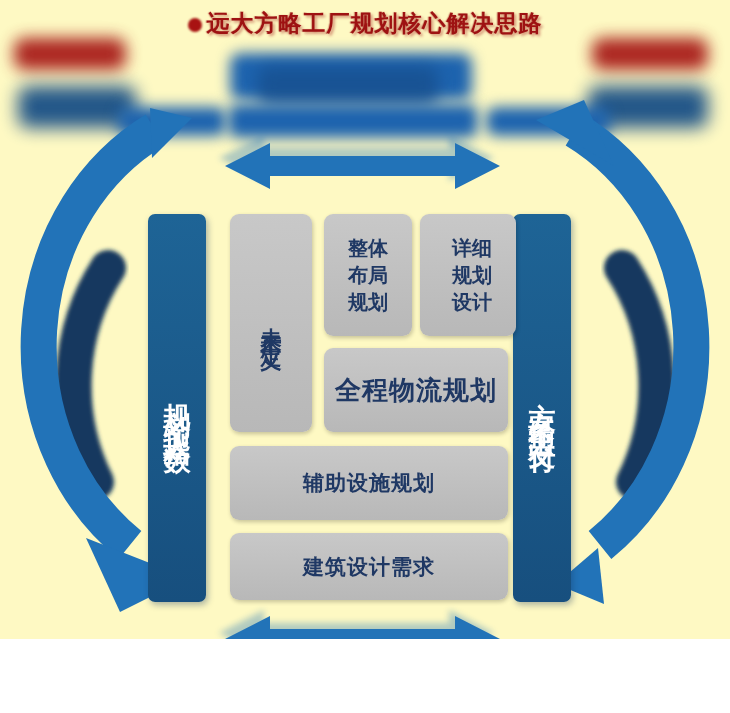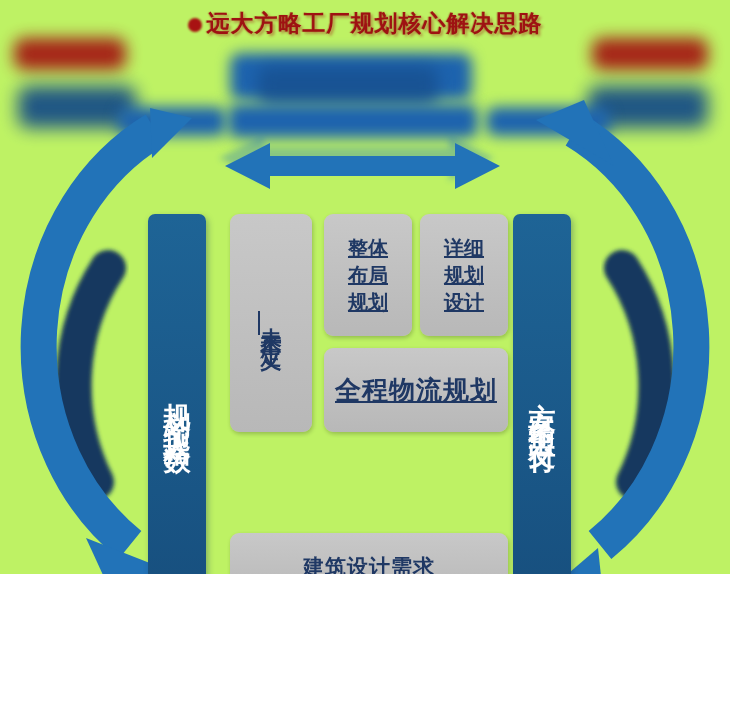--- a/index.html
+++ b/index.html
@@ -1,17 +1,17 @@
 <!DOCTYPE html>
 <html><head>
 <meta charset="utf-8">
 <style>
   html,body{margin:0;padding:0;background:#fff;}
   .canvas{
-    position:relative;width:730px;height:574px;background:#bef264;overflow:hidden;
+    position:relative;width:730px;height:639px;background:#fef9c3;overflow:hidden;
     font-family:"Liberation Sans","DejaVu Sans",sans-serif;
   }
   
   .title{
     position:absolute;top:8px;left:0;right:0;text-align:center;
     font-size:23px;font-weight:bold;color:#9E1212;letter-spacing:1px;
     text-shadow:2px 2px 3px rgba(158,18,18,.45), -1px 0 1px rgba(158,18,18,.35);
     z-index:5;white-space:nowrap;
   }
   .logo{
@@ -31,26 +31,25 @@
   }
   #bar-left{left:148px;}
   #bar-right{left:513px;}
   
   .gbox{
     position:absolute;border-radius:9px;
     background:linear-gradient(180deg,#C8C8C8,#B8B8B8);
     display:flex;align-items:center;justify-content:center;
     color:#1F3864;font-weight:bold;z-index:4;
     box-shadow:1px 2px 4px rgba(0,0,0,.22);
-    text-decoration:underline;
   }
   #box-a{left:230px;top:214px;width:82px;height:218px;}
   #box-a .vtext{writing-mode:vertical-rl;text-orientation:upright;font-size:21px;letter-spacing:4px;}
   #box-b{left:324px;top:214px;width:88px;height:122px;}
-  #box-c{left:420px;top:214px;width:88px;height:122px;}
+  #box-c{left:420px;top:214px;width:88px;height:122px;padding-left:8px;}
   .multiline{white-space:pre-line;text-align:center;font-size:20px;line-height:1.35;}
   #box-d{left:324px;top:348px;width:184px;height:84px;font-size:26px;letter-spacing:1px;}
   #box-e{left:230px;top:446px;width:278px;height:74px;font-size:21px;letter-spacing:1px;}
   #box-f{left:230px;top:533px;width:278px;height:67px;font-size:21px;letter-spacing:1px;text-align:center;}
   
   .layer{position:absolute;left:0;top:0;z-index:2;}
   
   .ghost{position:absolute;border-radius:10px;z-index:1;}
   #gh-red-l{left:14px;top:38px;width:112px;height:32px;background:#A30F0F;filter:blur(8px);opacity:.9;}
   #gh-red-r{left:592px;top:38px;width:116px;height:32px;background:#A30F0F;filter:blur(8px);opacity:.9;}
@@ -138,18 +137,21 @@
   <div class="gbox" id="box-c">
     <span class="multiline">详细
 规划
 设计</span>
   </div>
 
   <div class="gbox" id="box-d">
     <span>全程物流规划</span>
   </div>
 
+  <div class="gbox" id="box-e">
+    <span>辅助设施规划</span>
+  </div>
 
   <div class="gbox" id="box-f">
     <span>建筑设计需求</span>
   </div>
 
 </div>
 
 </body></html>

